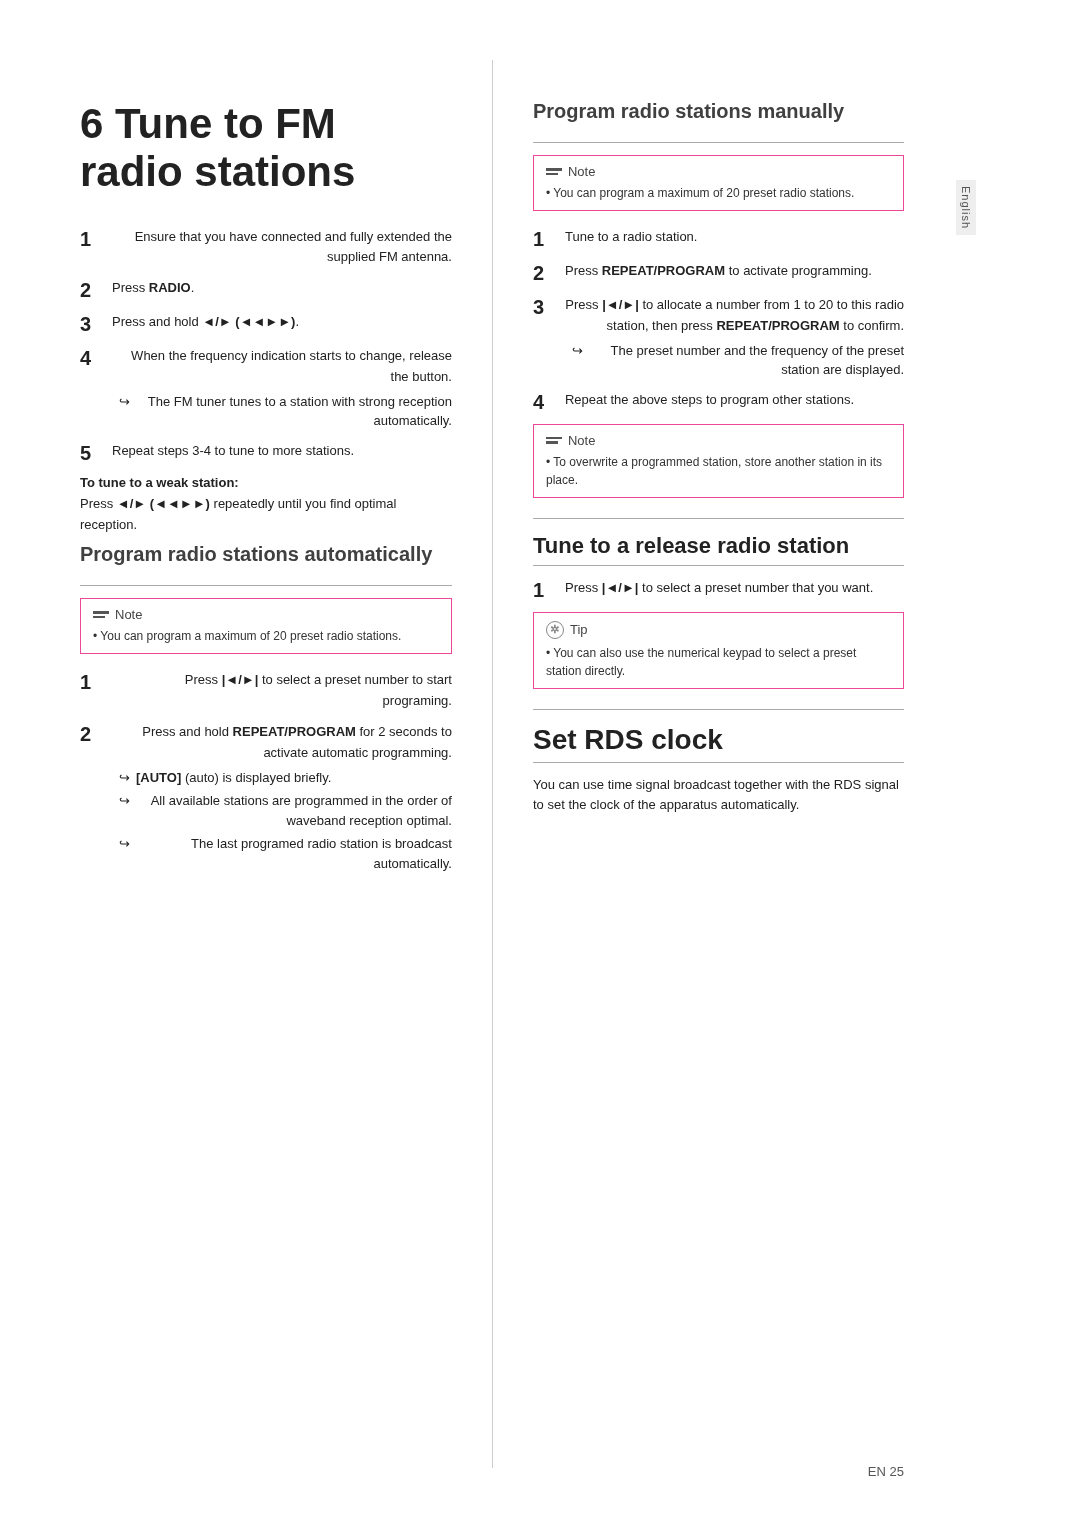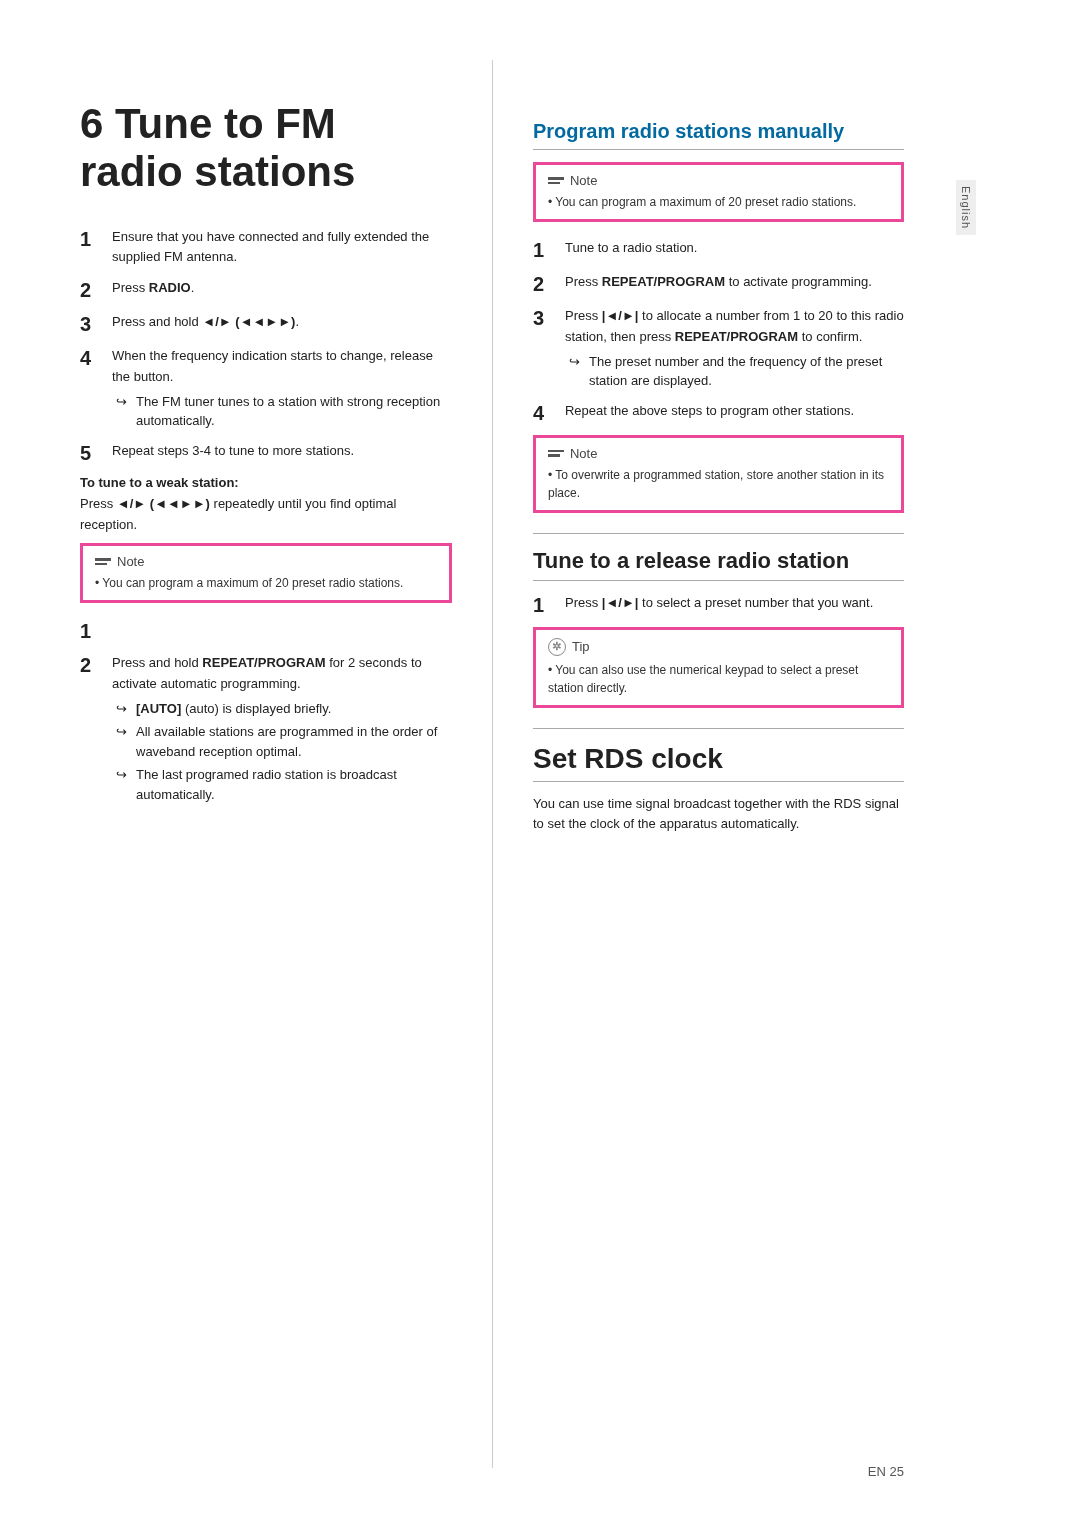--- a/index.html
+++ b/index.html
@@ -32,28 +32,27 @@
     .chapter-title {
       font-size: 42px;
       font-weight: bold;
       color: #222;
       line-height: 1.15;
       margin-bottom: 30px;
     }
     .section-title {
       font-size: 20px;
       font-weight: bold;
-      color: #0369a1;
+      color: #404040;
       margin-bottom: 12px;
-      margin-top: 20px;
       border-bottom: 1.5px solid #aaa;
-      padding-bottom: 6px;
+      padding-bottom: 19px;
     }
     .note-box {
-      border: 3px solid #ec4899;
+      border: 1px solid #ec4899;
       padding: 8px 12px;
       margin-bottom: 16px;
       margin-top: 4px;
       background: #fff;
     }
     .note-header {
       display: flex;
       align-items: center;
       gap: 6px;
       margin-bottom: 5px;
@@ -91,20 +90,21 @@
       font-size: 20px;
       font-weight: bold;
       color: #222;
       min-width: 22px;
       line-height: 1.2;
     }
     .step-content {
       font-size: 13px;
       color: #222;
       line-height: 1.6;
+      text-align: right;
     }
     .step-content b {
       font-weight: bold;
     }
     .arrow-item {
       display: flex;
       gap: 6px;
       margin-top: 4px;
       margin-left: 4px;
       font-size: 13px;
@@ -211,37 +211,41 @@
           Repeat steps 3-4 to tune to more stations.
         </div>
       </li>
     </ul>
 
     <div class="bold-label">To tune to a weak station:</div>
     <div class="inline-note">
       Press <b>◄/► (◄◄►►)</b> repeatedly until you find optimal reception.
     </div>
 
+    <div class="section-title">Program radio stations automatically</div>
 
     <div class="note-box">
       <div class="note-header">
         <span class="note-icon-lines">
           <span></span>
             <span></span>
         </span>
         <span>Note</span>
       </div>
       <div class="note-text">
         • You can program a maximum of 20 preset radio stations.
       </div>
     </div>
 
     <ul class="step-list">
       <li class="step-item">
         <span class="step-num">1</span>
+        <div class="step-content">
+          Press <b>|◄/►|</b> to select a preset number to start programing.
+        </div>
       </li>
       <li class="step-item">
         <span class="step-num">2</span>
         <div class="step-content">
           Press and hold <b>REPEAT/PROGRAM</b> for 2 seconds to activate automatic programming.
           <div class="arrow-item">
             <span class="arrow-sym">↪</span>
             <span><b>[AUTO]</b> (auto) is displayed briefly.</span>
           </div>
           <div class="arrow-item">

